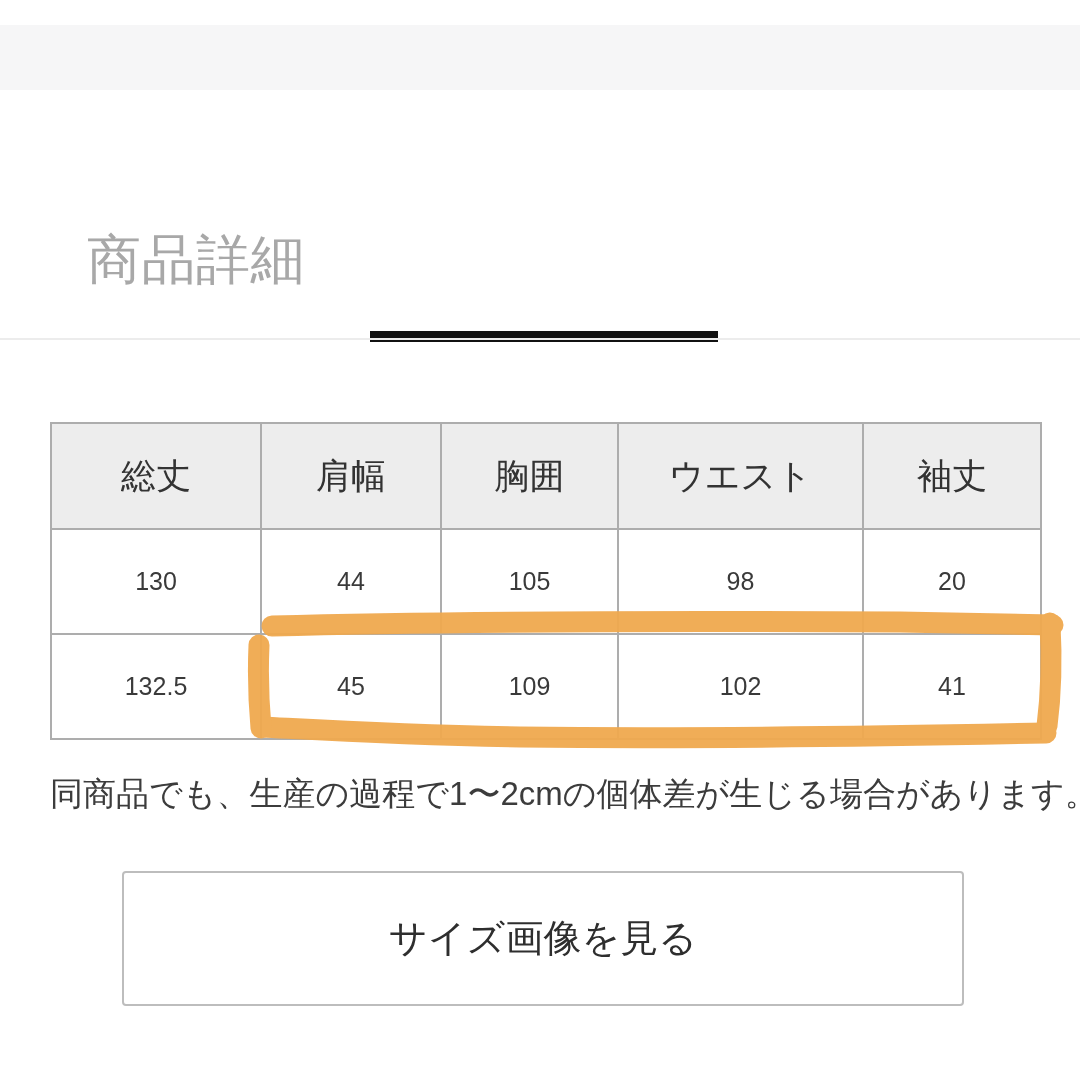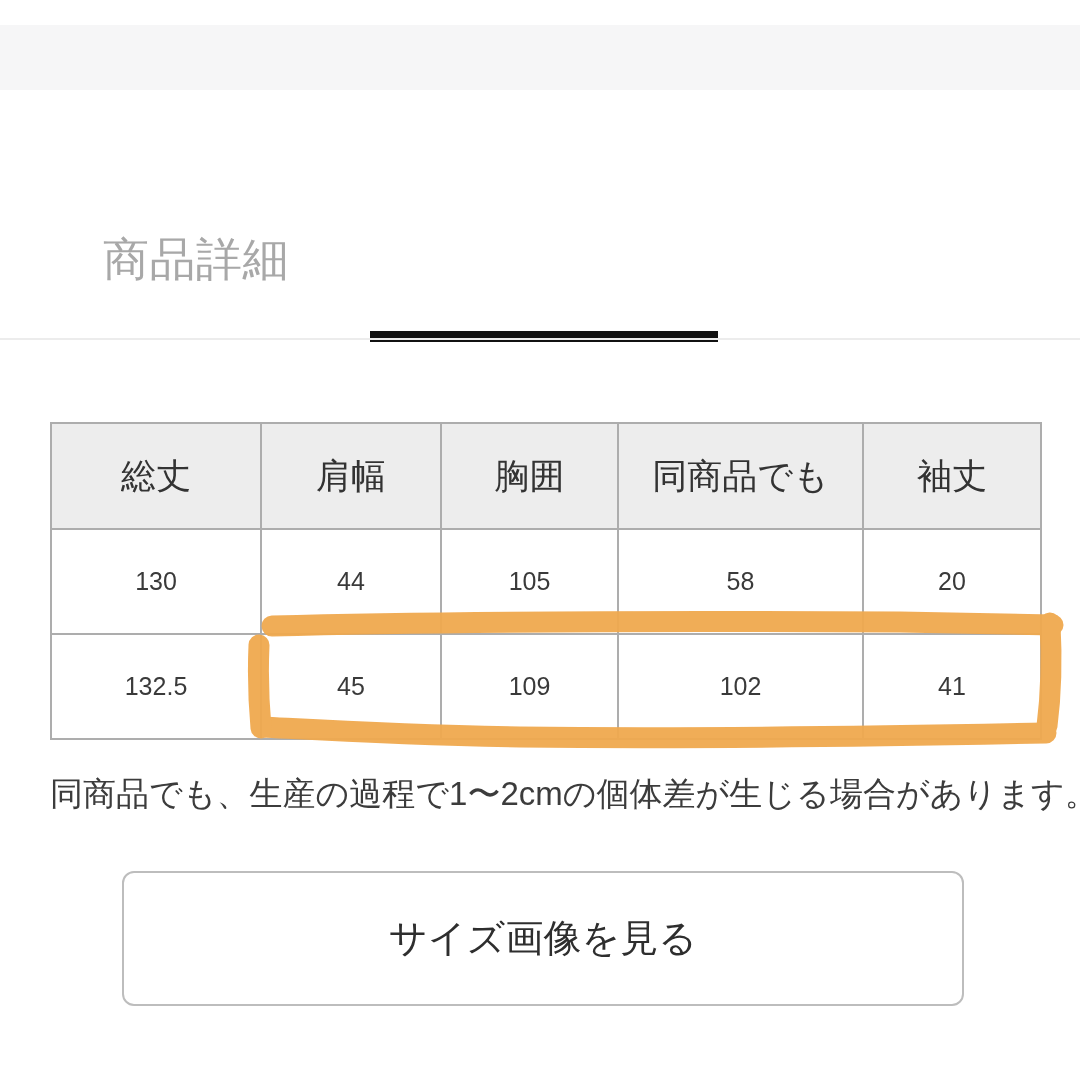--- a/index.html
+++ b/index.html
@@ -33,21 +33,21 @@
     width: 1080px;
     height: 135px;
   }
   .tab {
     position: absolute;
     top: 0;
     height: 110px;
     display: flex;
     align-items: center;
     justify-content: center;
-    font-size: 46px;
+    font-size: 54px;
     letter-spacing: 0.5px;
     color: #a8a8a8;
     white-space: nowrap;
   }
   .tab.active {
     color: #111111;
   }
   .tab-0 { left: 66px;  width: 260px; }
   .tab-1 { left: 370px; width: 348px; }
   .tab-2 { left: 752px; width: 282px; }
@@ -133,21 +133,21 @@
   
   .size-image-button {
     position: absolute;
     left: 122px;
     top: 871px;
     width: 842px;
     height: 135px;
     box-sizing: border-box;
     background: #ffffff;
     border: 2px solid #bdbdbd;
-    border-radius: 12px;
+    border-radius: 4px;
     display: flex;
     align-items: center;
     justify-content: center;
     font-size: 38px;
     color: #2e2e2e;
     font-family: "Liberation Sans", "DejaVu Sans", sans-serif;
     cursor: pointer;
   }
 </style>
 </head>
@@ -168,30 +168,30 @@
         <col class="c1">
         <col class="c2">
         <col class="c3">
         <col class="c4">
     </colgroup>
     <thead>
       <tr>
         <th>総丈</th>
         <th>肩幅</th>
         <th>胸囲</th>
-        <th>同商品でも</th>
+        <th>ウエスト</th>
         <th>袖丈</th>
       </tr>
     </thead>
     <tbody>
       <tr>
         <td>130</td>
         <td>44</td>
         <td>105</td>
-        <td>58</td>
+        <td>98</td>
         <td>20</td>
       </tr>
       <tr>
         <td>132.5</td>
         <td>45</td>
         <td>109</td>
         <td>102</td>
         <td>41</td>
       </tr>
     </tbody>

